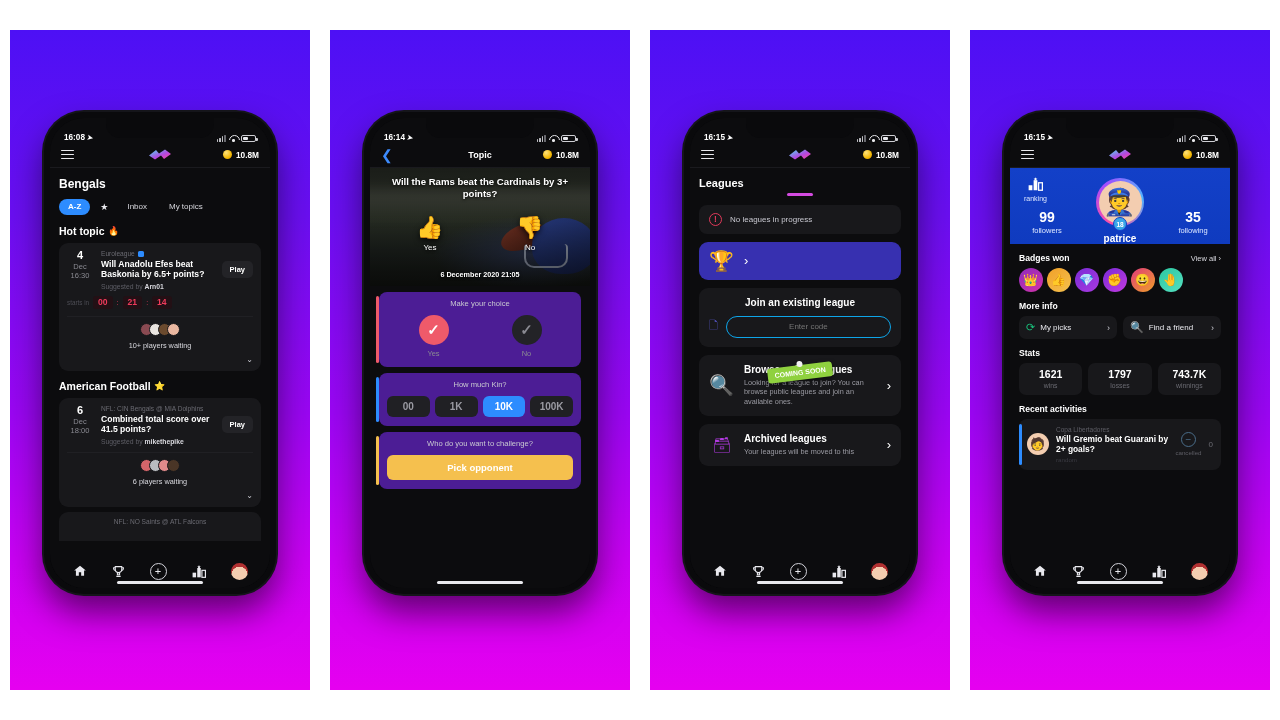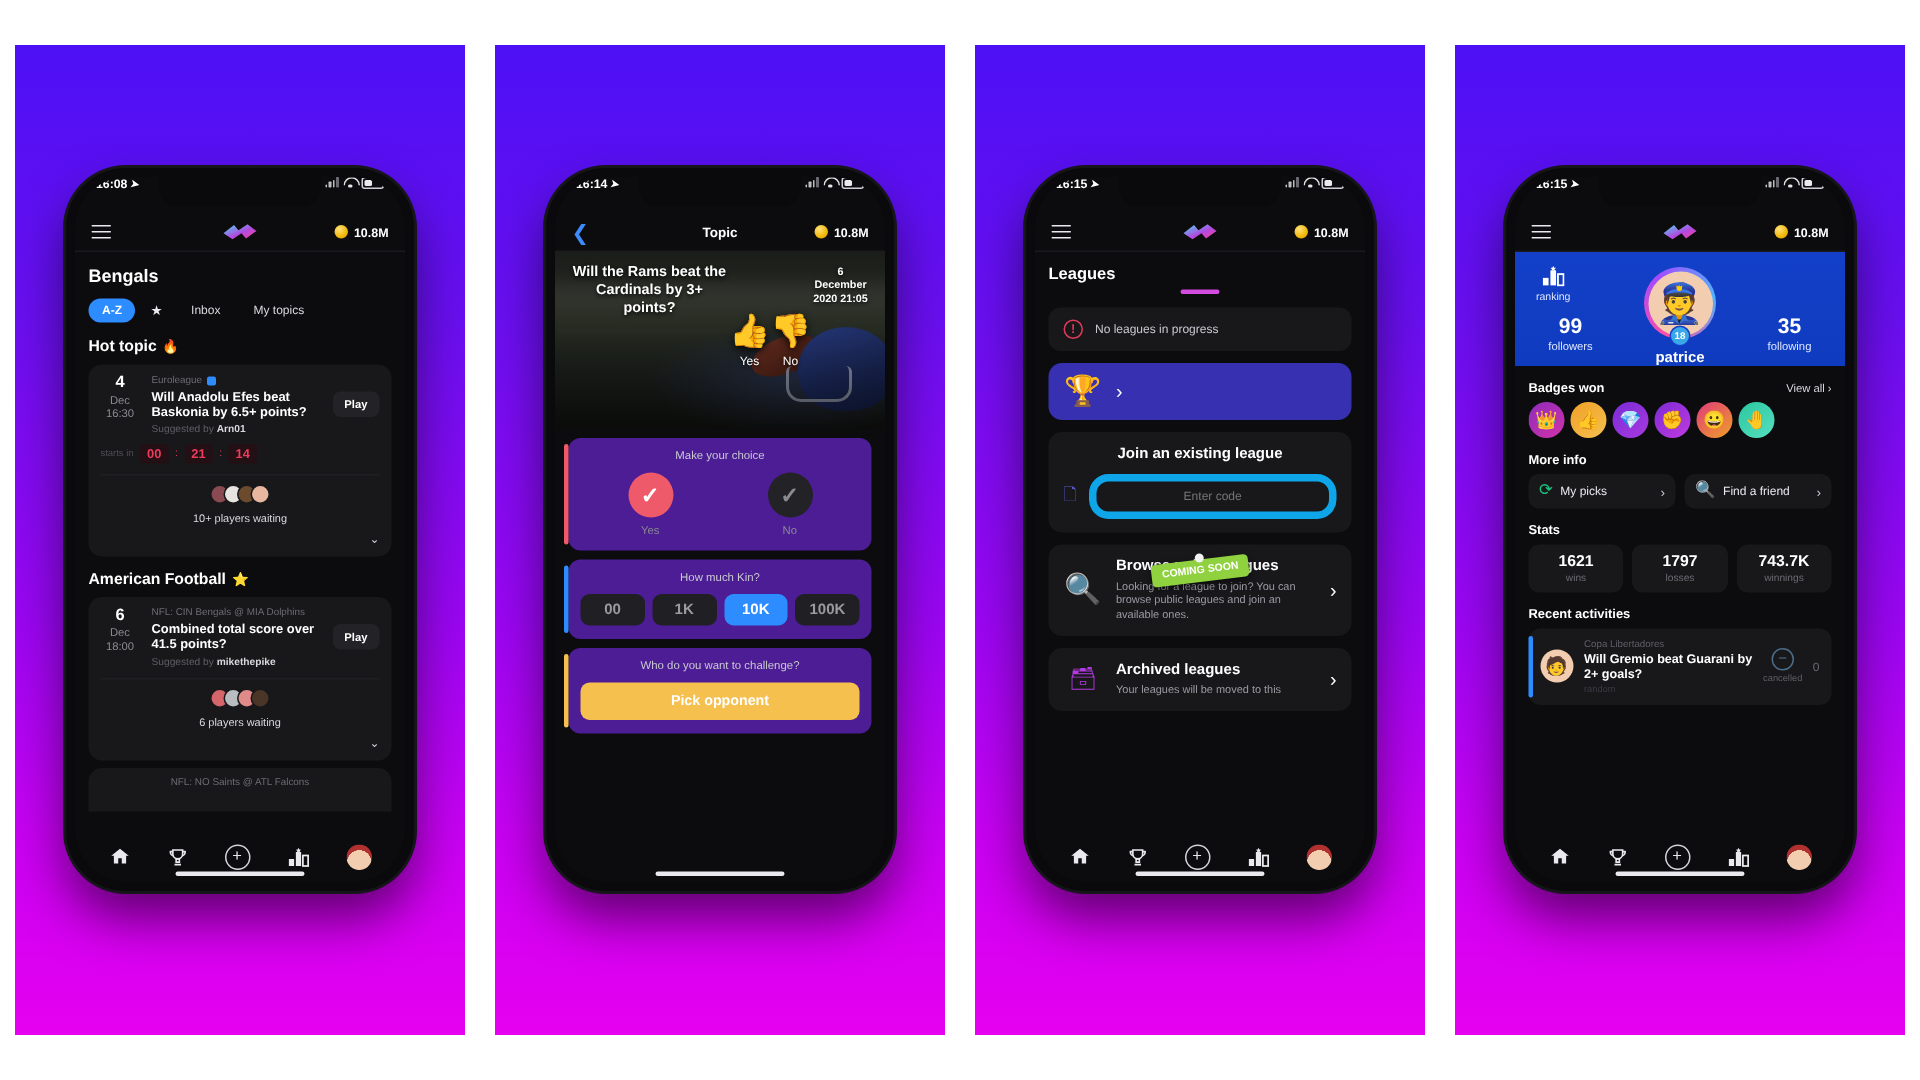--- a/index.html
+++ b/index.html
@@ -50,21 +50,21 @@
     position: absolute;
     top: 0; left: 50%; transform: translateX(-50%);
     width: 108px; height: 20px;
     background: #0a0a0c;
     border-bottom-left-radius: 14px;
     border-bottom-right-radius: 14px;
     z-index: 30;
   }
   .statusbar {
     height: 24px; flex: 0 0 24px;
-    display: flex; align-items: flex-start;
+    display: flex; align-items: flex-end;
     padding: 0 14px;
     color: #fff;
     font-size: 8.2px; font-weight: bold;
     position: relative; z-index: 25;
   }
   .sb-time { display:flex; align-items:center; gap:2px; }
   .sb-loc { font-size:7px; transform: rotate(12deg); display:inline-block; }
   .sb-right { margin-left:auto; display:flex; align-items:center; gap:3px; }
   .bars { display:flex; align-items:flex-end; gap:1px; height:7px; }
   .bars i { width:1.6px; background:#bdbdc2; display:block; border-radius:.5px; }
@@ -196,21 +196,21 @@
     transform: rotate(-22deg);
   }
   .hero-helmet{
     position:absolute; right:-6px; top:42%; width:64px;height:56px;border-radius:50% 50% 45% 45%;
     background: linear-gradient(150deg,#2a3f8a,#16204a);
   }
   .hero-helmet::after{
     content:""; position:absolute; left:-8px; bottom:6px; width:40px;height:22px;
     border:2.5px solid #9aa2b5; border-radius:4px 4px 10px 10px; border-top:none;
   }
-  .hero-inner { position:relative; z-index:4; height:100%; display:flex; flex-direction:row; padding:8px 10px 7px; }
+  .hero-inner { position:relative; z-index:4; height:100%; display:flex; flex-direction:column; padding:8px 10px 7px; }
   .hero-q { color:#fff; font-size:9.6px; font-weight:bold; text-align:center; line-height:1.25; text-shadow:0 1px 3px rgba(0,0,0,.9);}
   .choices { flex:1 1 auto; display:flex; align-items:center; justify-content:space-around; }
   .choice { text-align:center; }
   .choice .gl { font-size:22px; line-height:1; filter: drop-shadow(0 2px 3px rgba(0,0,0,.8)); }
   .choice .lb { color:#fff; font-size:8px; margin-top:4px; text-shadow:0 1px 3px rgba(0,0,0,.9);}
   .hero-date { color:#fff; font-size:7.2px; text-align:center; font-weight:bold; text-shadow:0 1px 3px rgba(0,0,0,.9);}
 
   .stepcard {
     position:relative; background:#4c1d95; border-radius:8px;
     margin: 6px 9px 0; padding:7px 8px 9px;
@@ -262,21 +262,21 @@
   .bc-icon { flex:0 0 26px; font-size:20px; line-height:1; text-align:center;}
   .bc-main { flex:1 1 auto; min-width:0;}
   .bc-t { color:#fff; font-size:10px; font-weight:bold; margin-bottom:3px;}
   .bc-d { color:#cfcfe4; font-size:7.3px; line-height:1.35;}
   .bigcard.plain .bc-d { color:#9a9aa2;}
   .bc-chev { color:#fff; font-size:13px; font-weight:300; flex:0 0 auto;}
   .joincard { background:#18181b; border-radius:9px; padding:9px 10px; margin-bottom:8px;}
   .join-t { color:#fff; font-size:10px; font-weight:bold; text-align:center; margin-bottom:8px;}
   .join-row { display:flex; align-items:center; gap:8px;}
   .codeinput {
-    flex:1 1 auto; background:#18181b; border:5px solid #0ea5e9; border-radius:13px;
+    flex:1 1 auto; background:#18181b; border:1px solid #0ea5e9; border-radius:13px;
     color:#7b7b84; font-size:8px; text-align:center; padding:5.5px 0;
   }
   .comingsoon {
     position:absolute; left:50%; top:6px; transform:translateX(-50%) rotate(-7deg);
     z-index:9; text-align:center;
   }
   .cs-pin { width:6px;height:6px;border-radius:50%;background:#f2f2f2;margin:0 auto -2px; position:relative; z-index:2;}
   .cs-tag {
     background:#8fd13f; color:#fff; font-size:7px; font-weight:bold; line-height:1.05;
     padding:4px 7px; border-radius:3px; box-shadow:0 2px 5px rgba(0,0,0,.5);

